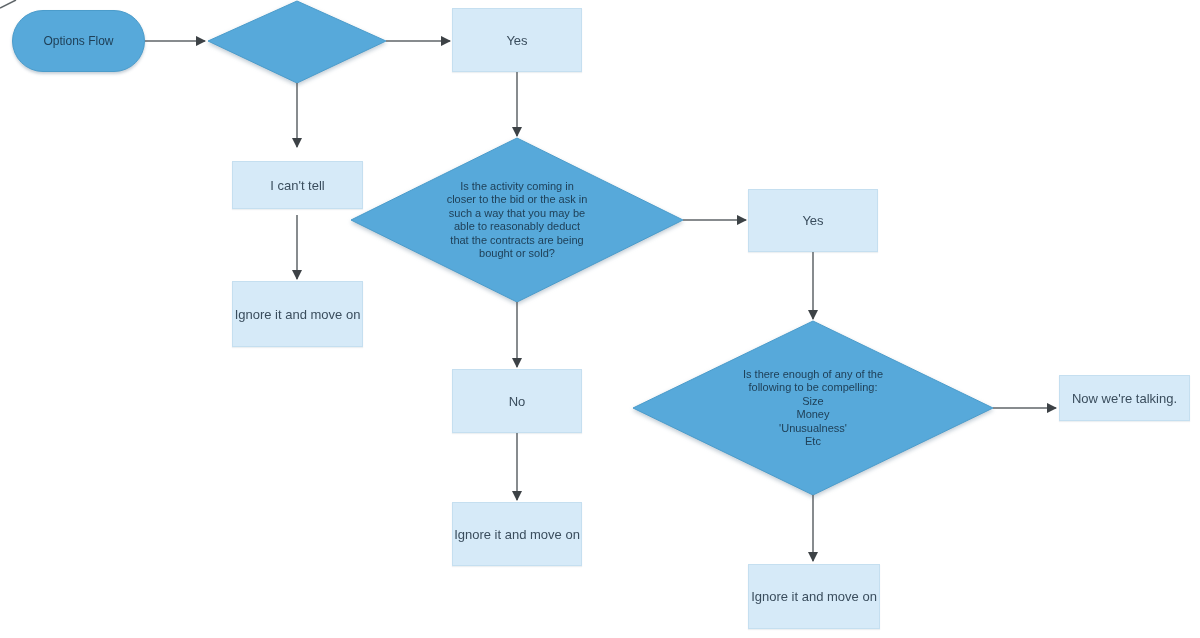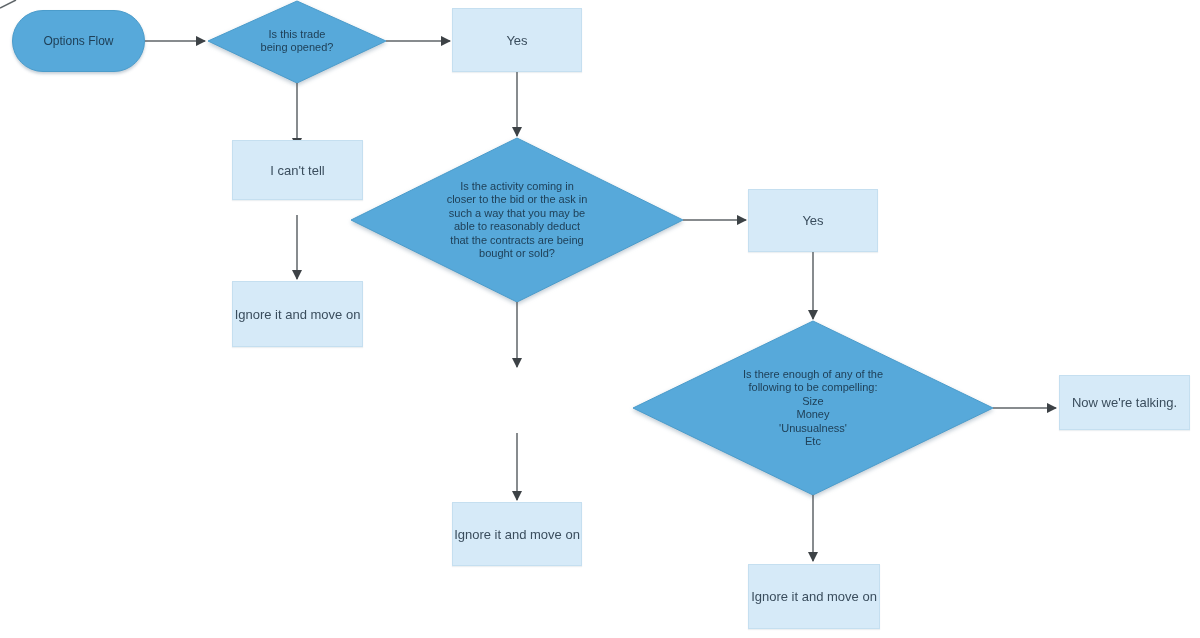--- a/index.html
+++ b/index.html
@@ -68,26 +68,26 @@
     color: var(--text-on-blue, #1f4058);
     font-size: 11px;
     line-height: 13.5px;
     white-space: pre-line;
   }
   .node span, .diamond-label { white-space: pre-line; }
 
   
   .pos-pill          { left: 12px;   top: 10px;  width: 133px; height: 62px; }
   .pos-yes-top       { left: 452px;  top: 8px;   width: 130px; height: 64px; }
-  .pos-cant-tell     { left: 232px;  top: 140px; width: 131px; height: 60px; text-align: center; }
+  .pos-cant-tell     { left: 232px;  top: 161px; width: 131px; height: 48px; text-align: center; }
   .pos-ignore-left   { left: 232px;  top: 281px; width: 131px; height: 66px; }
   .pos-no-mid        { left: 452px;  top: 369px; width: 130px; height: 64px; }
   .pos-ignore-mid    { left: 452px;  top: 502px; width: 130px; height: 64px; }
   .pos-yes-right     { left: 748px;  top: 189px; width: 130px; height: 63px; }
-  .pos-now-talking   { left: 1059px; top: 375px; width: 131px; height: 55px; text-align: center; }
+  .pos-now-talking   { left: 1059px; top: 375px; width: 131px; height: 46px; text-align: center; }
   .pos-ignore-bottom { left: 748px;  top: 564px; width: 132px; height: 65px; }
 
   .pos-d1-label { left: 297px; top: 41px;  width: 112px; height: 60px; }
   .pos-d2-label { left: 517px; top: 220px; width: 232px; height: 100px; }
   .pos-d3-label { left: 813px; top: 408px; width: 232px; height: 100px; }
 </style>
 </head>
 <body>
 
 <div class="canvas">
@@ -127,39 +127,40 @@
   </div>
 
   <div class="node box pos-cant-tell">
     <span>I can't tell</span>
   </div>
 
   <div class="node box pos-ignore-left">
     <span>Ignore it and move on</span>
   </div>
 
+  <div class="node box pos-no-mid">
+    <span>No</span>
+  </div>
 
   <div class="node box pos-ignore-mid">
     <span>Ignore it and move on</span>
   </div>
 
   <div class="node box pos-yes-right">
     <span>Yes</span>
   </div>
 
   <div class="node box pos-now-talking">
     <span>Now we're talking.</span>
   </div>
 
   <div class="node box pos-ignore-bottom">
     <span>Ignore it and move on</span>
   </div>
 
-  <div class="diamond-label pos-d1-label">Is this trade
-being opened?</div>
   <div class="diamond-label pos-d3-label">Is there enough of any of the
 following to be compelling:
 Size
 Money
 'Unusualness'
 Etc</div>
   <div class="diamond-label pos-d2-label">Is the activity coming in
 closer to the bid or the ask in
 such a way that you may be
 able to reasonably deduct

